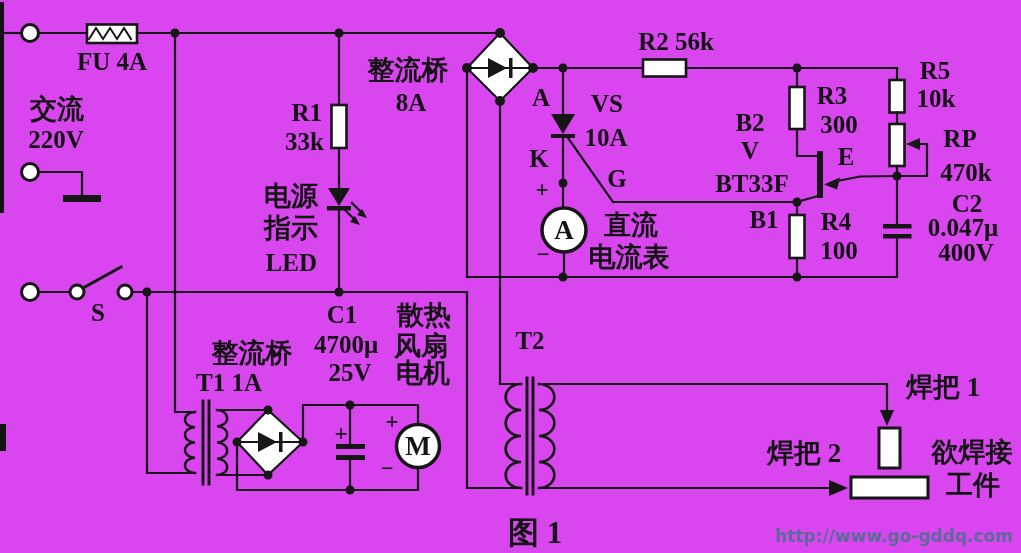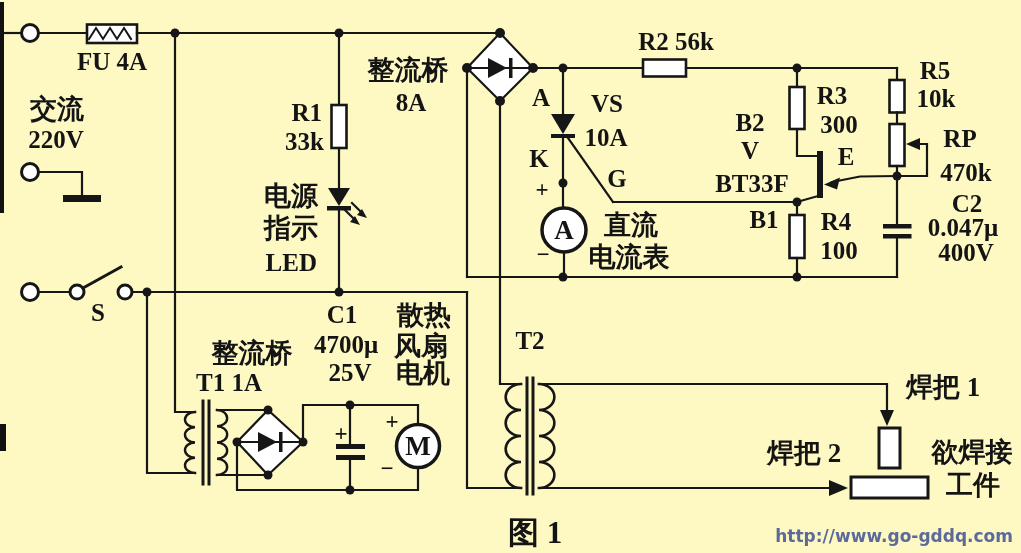--- a/index.html
+++ b/index.html
@@ -1,16 +1,16 @@
 <!DOCTYPE html>
 <html><head>
 <meta charset="utf-8">
 <style>
   html,body{margin:0;padding:0;background:#ffffff;}
-  .stage{position:relative;width:1021px;height:553px;background:#fef9c3;overflow:hidden;}
+  .stage{position:relative;width:1021px;height:553px;background:#d946ef;overflow:hidden;}
   svg{display:block;}
   text{fill:#141414;}
   .t-cjk{font-family:"Liberation Serif","DejaVu Serif",serif;font-weight:bold;font-size:27px;}
   .t-lat{font-family:"Liberation Serif","DejaVu Serif",serif;font-weight:bold;font-size:25px;}
   .t-sm {font-family:"Liberation Serif","DejaVu Serif",serif;font-weight:bold;font-size:23px;}
   .t-sym{font-family:"Liberation Serif","DejaVu Serif",serif;font-weight:bold;font-size:27px;}
   .t-cap{font-family:"Liberation Serif","DejaVu Serif",serif;font-weight:bold;font-size:31px;}
   .t-wm {font-family:"DejaVu Sans","Liberation Sans",sans-serif;font-weight:bold;font-size:17px;fill:#5b6a9b;}
   .mid{text-anchor:middle;} .end{text-anchor:end;}
 </style>

